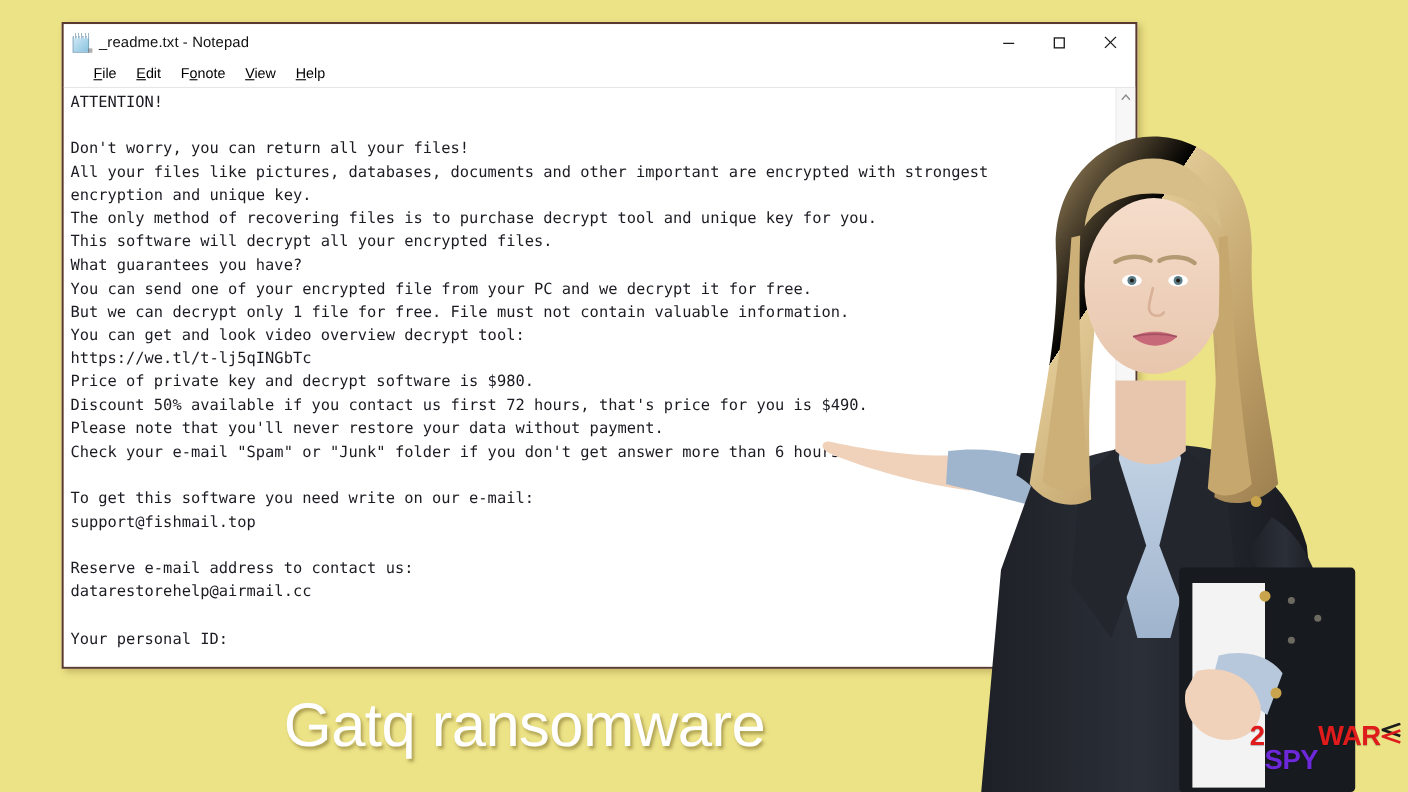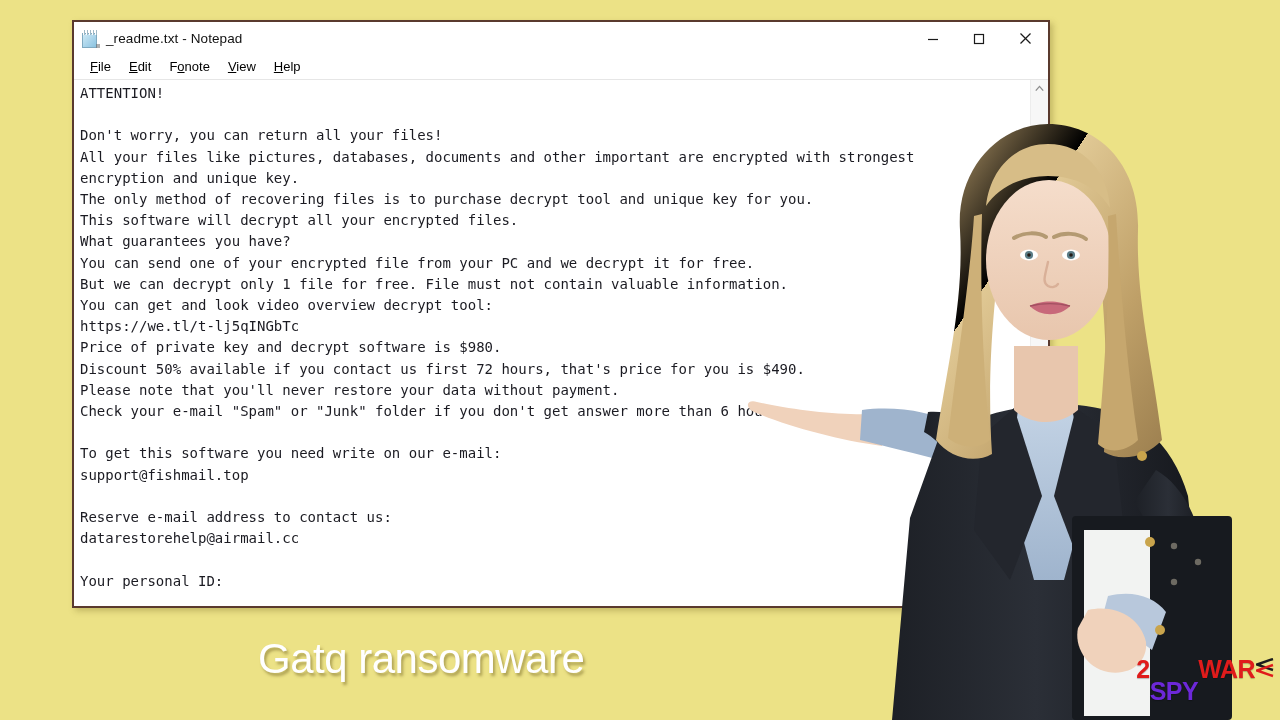--- a/index.html
+++ b/index.html
@@ -7,21 +7,21 @@
     width:1280px;height:720px;overflow:hidden;position:relative;
     background:#ece286;
     font-family:"Liberation Sans", sans-serif;
   }
 
   
   #backdrop{position:absolute;inset:0;background:#ece286;}
 
   
   #notepad-window{
-    position:absolute;left:72px;top:20px;width:978px;height:588px;
+    position:absolute;left:56px;top:20px;width:978px;height:588px;
     background:#ffffff;
     border:2px solid #5a3a2e;
     box-sizing:border-box;
     box-shadow:3px 3px 6px rgba(120,105,40,.35);
   }
   #title-bar{
     height:33px;background:#ffffff;display:flex;align-items:center;
     position:relative;
   }
   #app-icon{
@@ -48,21 +48,21 @@
   #win-controls{position:absolute;right:0;top:0;height:33px;display:flex;}
   .win-btn{
     width:46px;height:33px;display:flex;align-items:center;justify-content:center;
     color:#1a1a1a;
   }
   .win-btn svg{display:block;}
 
   
   #menu-bar{
     height:24px;background:#ffffff;display:flex;align-items:center;
-    padding-left:7px;border-bottom:1px solid #e6e6e6;
+    padding-left:18px;border-bottom:1px solid #e6e6e6;
   }
   .menu-item{
     font-size:13px;color:#000;padding:1px 9px 2px 9px;white-space:nowrap;
   }
   .menu-item u{text-decoration:underline;}
 
   
   #text-area{
     position:absolute;left:0;right:0;top:58px;bottom:0;background:#fff;overflow:hidden;
   }
@@ -89,21 +89,21 @@
   
   #presenter{
     position:absolute;left:742px;top:110px;width:538px;height:610px;
     pointer-events:none;
   }
   #presenter svg{display:block;}
 
   
   #caption{
     position:absolute;left:258px;top:630px;
-    font-size:42px;line-height:58px;color:#ffffff;font-weight:400;
+    font-size:56px;line-height:58px;color:#ffffff;font-weight:400;
     text-shadow:2px 3px 3px rgba(120,105,40,.55);
     letter-spacing:-0.5px;
     white-space:nowrap;
   }
 
   
   #watermark{
     position:absolute;right:6px;bottom:14px;
     font-size:25px;font-weight:bold;letter-spacing:-.5px;
     display:flex;align-items:center;white-space:nowrap;

